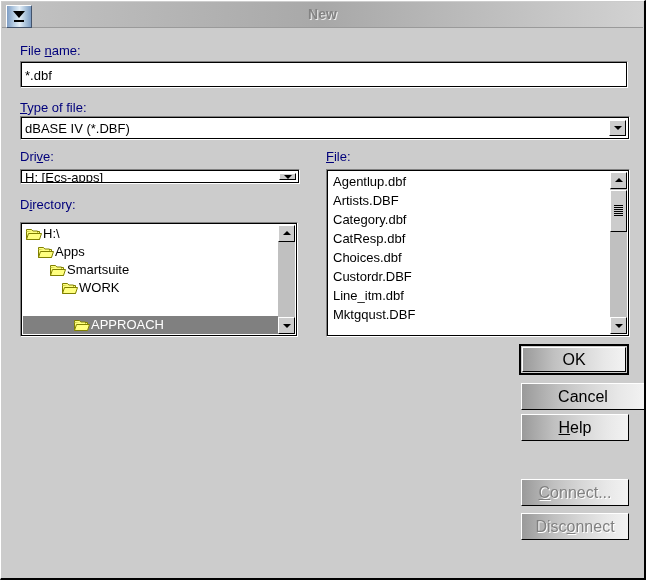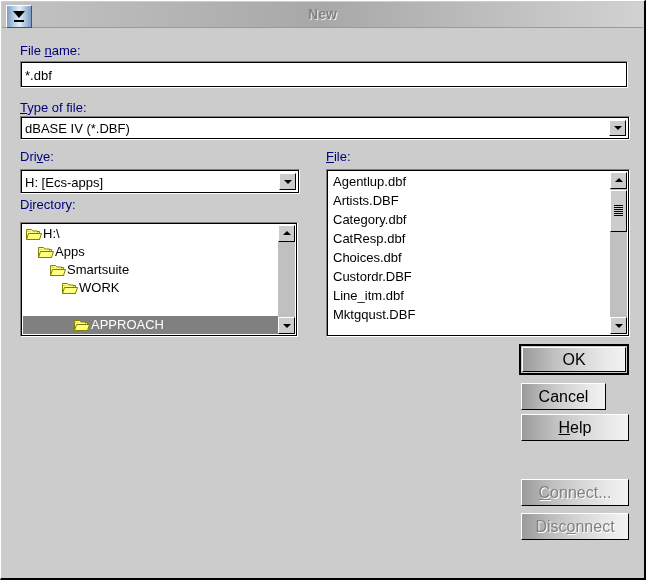--- a/index.html
+++ b/index.html
@@ -283,21 +283,21 @@
 
   <div class="field" style="left:19px; top:115px; width:610px; height:24px;">
     <div class="field-inner">
       <div class="field-text">dBASE IV (*.DBF)</div>
       <div class="combo-arrow"></div>
     </div>
   </div>
 
   <div class="lbl" style="left:19px; top:148px;"><span>Dri</span><u>v</u><span>e:</span></div>
 
-  <div class="field" style="left:19px; top:168px; width:280px; height:25px;">
+  <div class="field" style="left:19px; top:168px; width:280px; height:15px;">
     <div class="field-inner">
       <div class="field-text">H:  [Ecs-apps]</div>
       <div class="combo-arrow"></div>
     </div>
   </div>
 
   <div class="lbl" style="left:19px; top:196px;"><span>D</span><u>i</u><span>rectory:</span></div>
 
   <div class="field listbox" style="left:19px; top:221px; width:278px; height:115px;">
     <div class="field-inner">
@@ -383,21 +383,21 @@
       </div>
     </div>
   </div>
 
   <div class="btn default-wrap" style="left:518px; top:343px; width:110px; height:31px;">
     <div class="inner">
         <span>OK</span>
       </div>
   </div>
 
-  <div class="btn" style="left:520px; top:382px; width:85px; height:27px;">
+  <div class="btn" style="left:520px; top:382px; width:124px; height:27px;">
     <span>Cancel</span>
   </div>
 
   <div class="btn" style="left:520px; top:413px; width:108px; height:27px;">
     <span><u>H</u><span>elp</span></span>
   </div>
 
   <div class="btn disabled" style="left:520px; top:478px; width:108px; height:27px;">
     <span><u>C</u><span>onnect...</span></span>
   </div>

